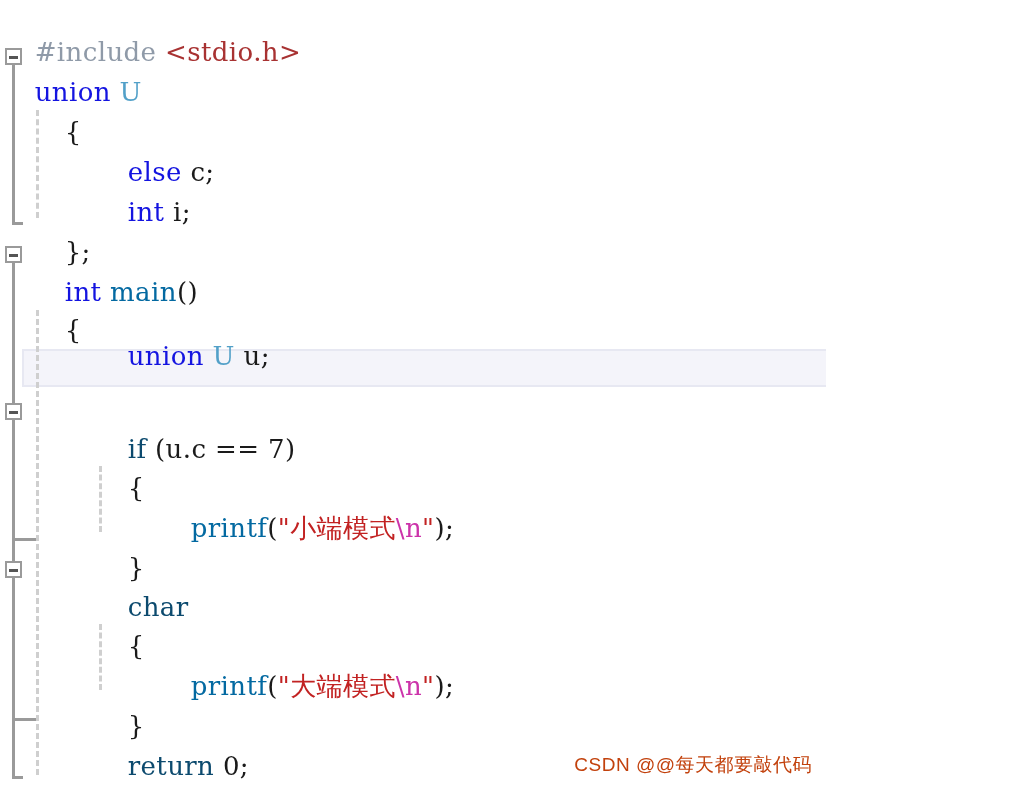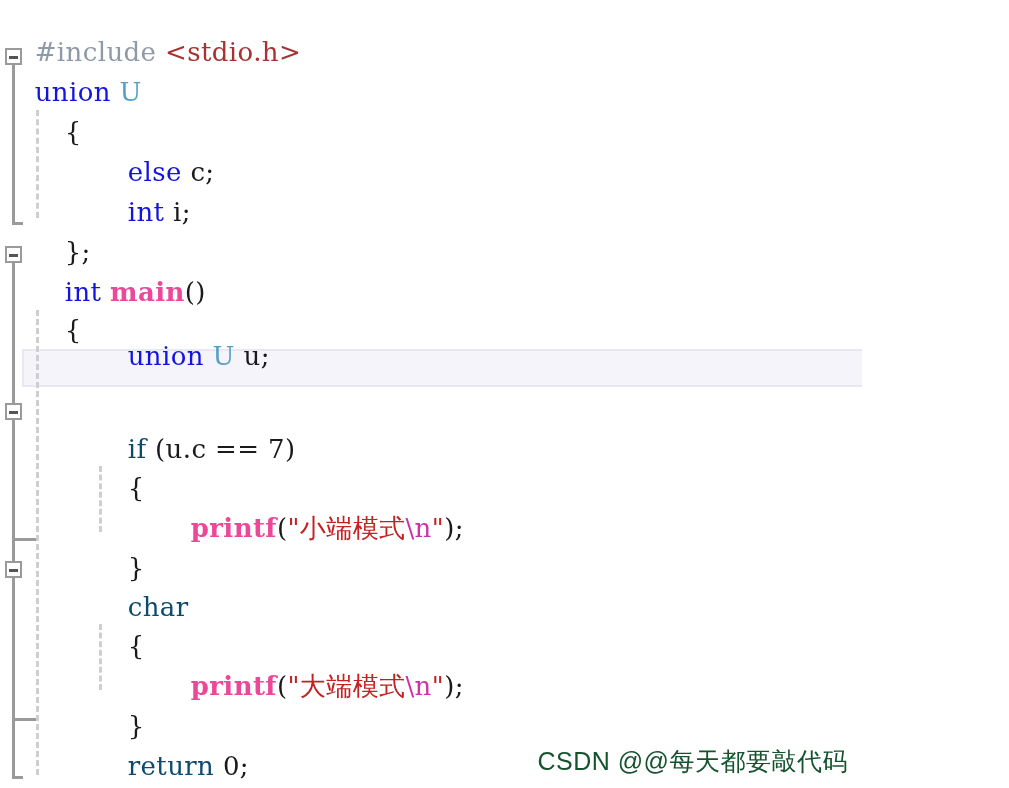--- a/index.html
+++ b/index.html
@@ -7,21 +7,20 @@
     padding: 0;
     background: #ffffff;
   }
   #editor {
     position: relative;
     width: 826px;
     height: 788px;
     background: #ffffff;
     overflow: hidden;
     font-family: "DejaVu Serif", "Liberation Serif", serif;
-    padding-left: 36px;
   }
 
   
   .line-highlight {
     position: absolute;
     left: 22px;
     right: 0;
     height: 38px;
     background: #f4f4fa;
     border-top: 2px solid #e7e8f2;
@@ -76,38 +75,38 @@
     line-height: 38px;
     letter-spacing: 0.4px;
     color: #1a1a1a;
   }
   .tok { white-space: pre; }
   .t-pre      { color: #8f9aa8; }
   .t-header   { color: #a83232; }
   .t-kw       { color: #1414e0; }
   .t-type     { color: #52a0c8; }
   .t-ctrl     { color: #0c4a6e; }
-  .t-fn       { color: #ec4899; font-weight: bold; }
+  .t-fn       { color: #0369a1; }
   .t-plain    { color: #1a1a1a; }
   .t-str      { color: #c22222; }
   .t-esc      { color: #cc33aa; }
   .t-brace    { color: #1a1a1a; }
 
   .cjk {
     font-family: "DejaVu Serif", "Liberation Serif", serif;
   }
 
   
   .watermark {
     position: absolute;
     right: 14px;
     bottom: 10px;
     font-family: "Liberation Sans", sans-serif;
-    font-size: 25px;
-    color: #14532d;
+    font-size: 19px;
+    color: #c2410c;
     letter-spacing: 0.5px;
     white-space: pre;
   }
 </style>
 </head>
 <body>
 
 <div id="editor">
 
   <div class="line-highlight" style="top:349px;"></div>

